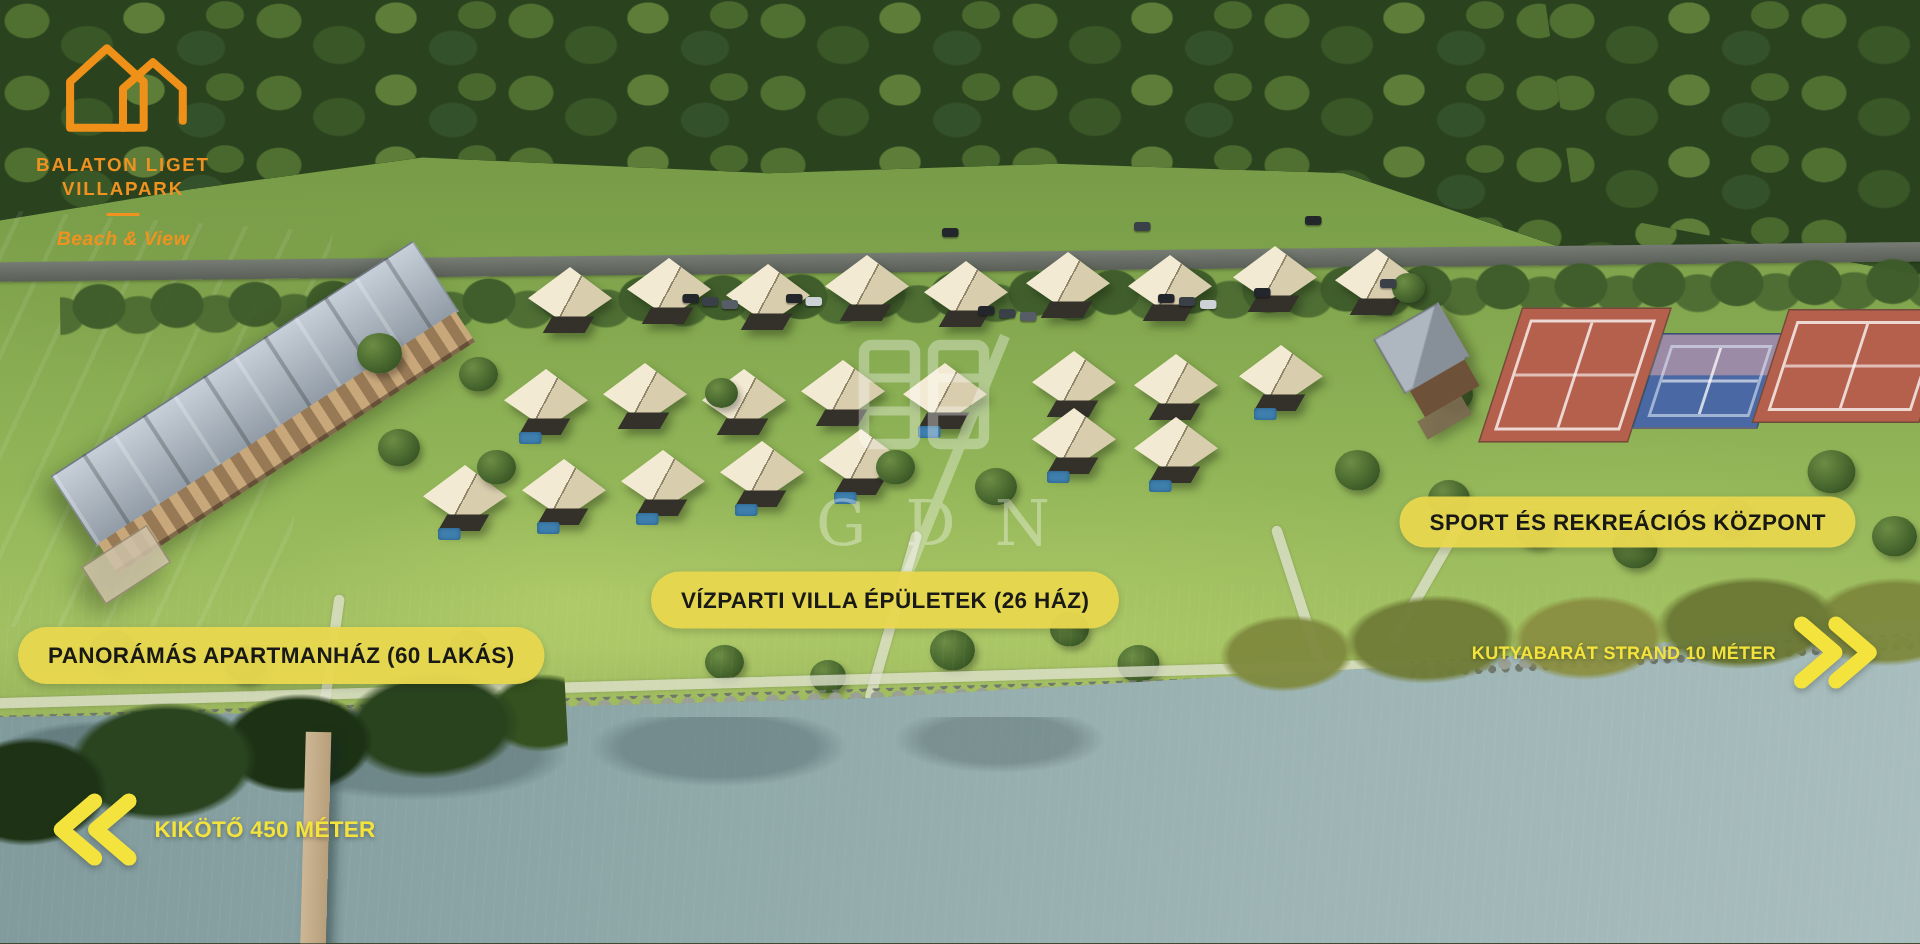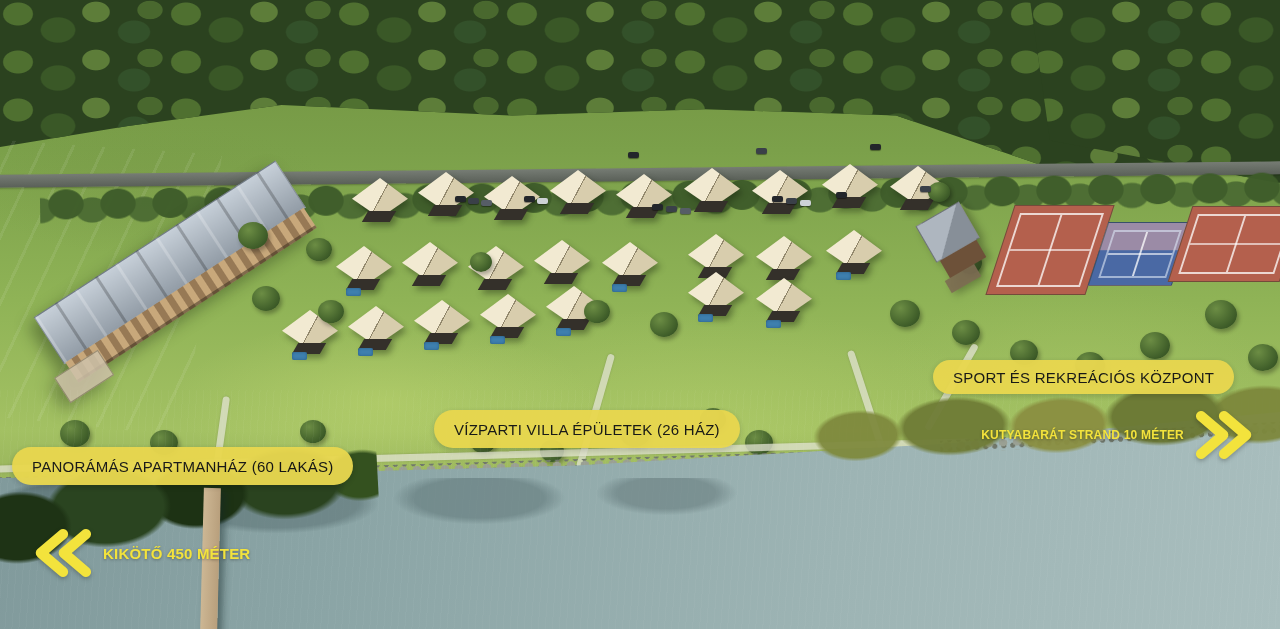--- a/index.html
+++ b/index.html
@@ -174,25 +174,24 @@
   
   .logo{left:16px;top:20px;width:132px;text-align:center;color:var(--logo-orange);}
   .logo svg{display:block;margin:0 auto 10px auto;}
   .brand-line{font-size:12.5px;font-weight:bold;letter-spacing:1.2px;line-height:16px;}
   .logo-divider{width:22px;height:2px;background:currentColor;margin:8px auto 7px auto;}
   .tagline{font-style:italic;font-size:13px;font-weight:600;letter-spacing:.3px;}
 
   .pill{
     position:absolute;height:38px;border-radius:19px;
     background:var(--pill-bg);opacity:.96;
-    color:var(--pill-text);font-weight:normal;font-size:15px;letter-spacing:.25px;
+    color:var(--pill-text);font-weight:bold;font-size:15px;letter-spacing:.25px;
     display:flex;align-items:center;justify-content:center;
     padding:16px 20px;white-space:nowrap;
     box-shadow:0 2px 6px rgba(0,0,0,.18);
-    margin-top:29px;
   }
   .pill-apartment{left:12px;top:418px;}
   .pill-villas{left:434px;top:381px;}
   .pill-sport{left:933px;top:331px;height:34px;border-radius:17px;}
 
   .direction{
     position:absolute;display:flex;align-items:center;gap:10px;
     color:var(--accent-yellow);font-weight:bold;font-size:12px;letter-spacing:.2px;
     text-shadow:0 1px 3px rgba(0,0,0,.35);white-space:nowrap;
   }
@@ -398,21 +397,43 @@
   <div class="abs rocks rocks1"></div>
 
   <div class="abs water"></div>
   <div class="abs water-ripples"></div>
   <div class="abs water-shadow"></div>
   <div class="abs rocks rocks2"></div>
   <div class="abs reeds"></div>
   <div class="abs shore-foliage"></div>
   <div class="abs pier"></div>
 
-
+  <div class="abs watermark">
+    <svg width="240" height="170" viewBox="0 0 240 170" fill="none" stroke="#ffffff">
+      <rect x="58" y="8" width="34" height="66" rx="5" stroke-width="7"></rect>
+      <line x1="58" y1="30" x2="92" y2="30" stroke-width="6"></line>
+      <line x1="58" y1="52" x2="92" y2="52" stroke-width="6"></line>
+      <rect x="104" y="8" width="34" height="66" rx="5" stroke-width="7"></rect>
+      <line x1="104" y1="30" x2="138" y2="30" stroke-width="6"></line>
+      <line x1="104" y1="52" x2="138" y2="52" stroke-width="6"></line>
+      <line x1="152" y1="2" x2="84" y2="168" stroke-width="7"></line>
+    </svg>
+    <span class="wm-text">GDN</span>
+  </div>
+
+  <div class="abs logo">
+    <svg width="92" height="72" viewBox="0 0 120 88" fill="none" stroke="#EF9018" stroke-width="7" stroke-linecap="round" stroke-linejoin="round">
+      <path d="M14 82 V42 L46 13 L78 42 V82 Z"></path>
+      <path d="M60 82 V48 L86 25 L112 48 V76"></path>
+    </svg>
+    <div class="brand-line">BALATON LIGET</div>
+    <div class="brand-line">VILLAPARK</div>
+    <div class="logo-divider"></div>
+    <div class="tagline">Beach &amp; View</div>
+  </div>
 
   <div class="pill pill-apartment">PANORÁMÁS APARTMANHÁZ (60 LAKÁS)</div>
   <div class="pill pill-villas">VÍZPARTI VILLA ÉPÜLETEK (26 HÁZ)</div>
   <div class="pill pill-sport">SPORT ÉS REKREÁCIÓS KÖZPONT</div>
 
   <div class="direction dir-beach">
     <span>KUTYABARÁT STRAND 10 MÉTER</span>
     <svg class="chevrons" width="60" height="62" viewBox="0 0 76 64" fill="none" stroke="#F3E33C" stroke-width="13" stroke-linecap="round" stroke-linejoin="round">
       <polyline points="9,8 37,32 9,56"></polyline>
       <polyline points="38,8 66,32 38,56"></polyline>

